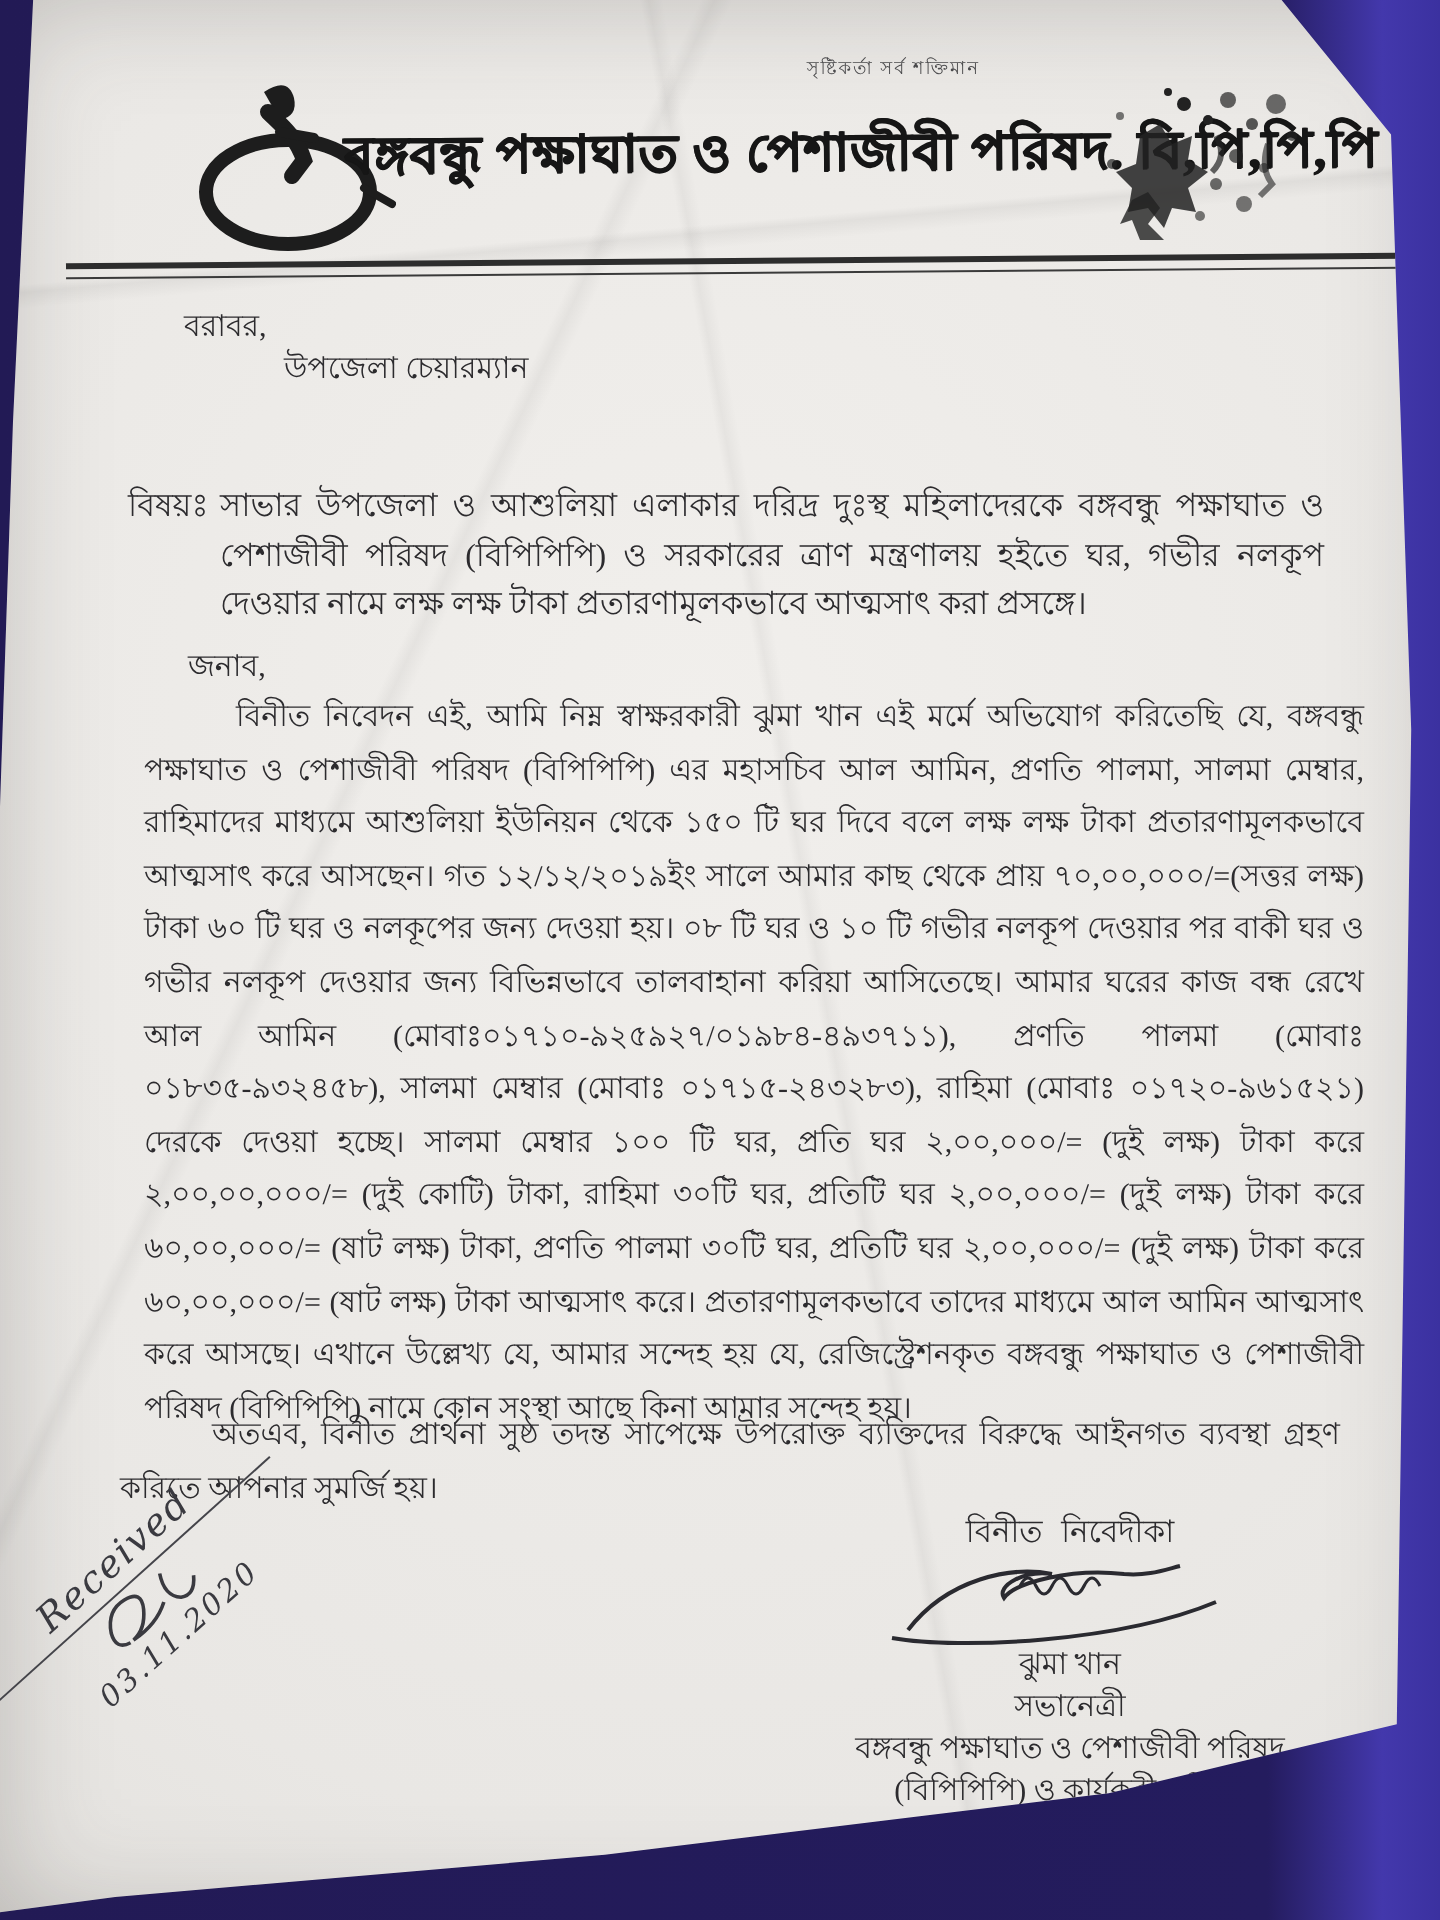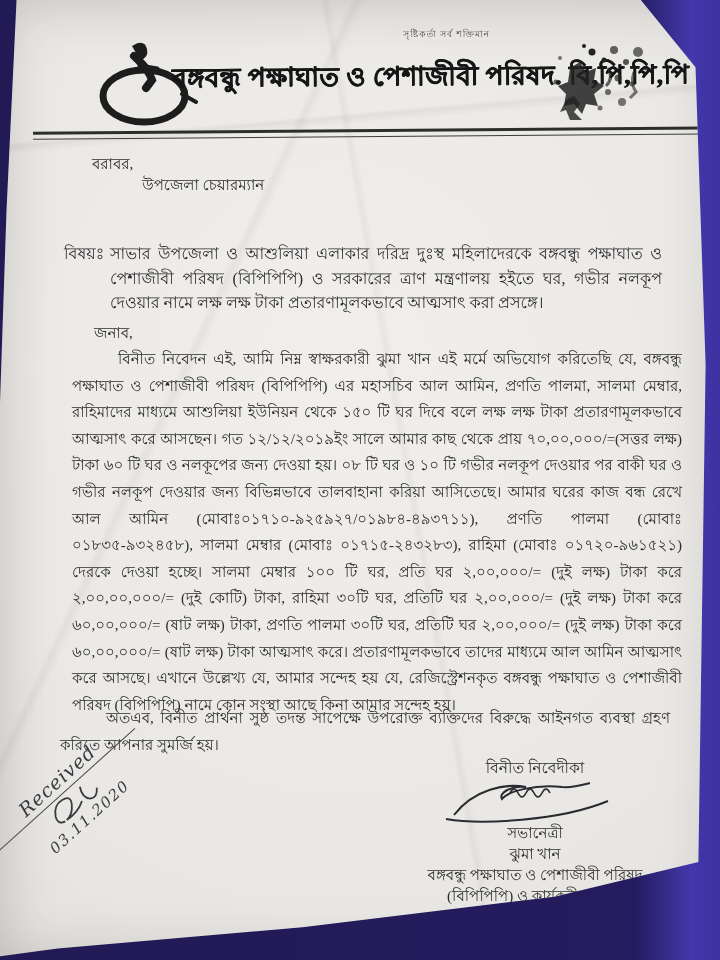--- a/index.html
+++ b/index.html
@@ -31,21 +31,21 @@
   .rule{top:129px;left:33px;width:670px;height:4px;border-top:3px solid #2d2d2d;border-bottom:1.5px solid #3a3a3a;transform:rotate(-0.45deg);}
   .recipient{top:154px;left:92px;font-size:15px;line-height:20.5px;}
   .recipient .indent{margin-left:50px;font-family:Liberation Serif, serif;}
   .subject{top:242px;left:64px;width:598px;display:flex;gap:0;font-size:16px;line-height:24.5px;}
   .subject-label{flex:0 0 46px;}
   .subject-text{flex:1;text-align:justify;}
   .greeting{top:321px;left:62px;font-size:15px;margin-left:32px;}
   .para1{top:346px;left:60px;width:610px;font-size:15px;line-height:26.6px;text-align:justify;text-indent:46px;margin-left:12px;}
   .para2{top:705px;left:60px;width:610px;font-size:15px;line-height:26.6px;text-align:justify;text-indent:46px;}
   .sig-block{top:757px;left:370px;width:330px;text-align:center;font-size:15px;line-height:21px;}
-  .sig-heading{font-size:15.5px;}
+  .sig-heading{font-size:15.5px;font-family:Liberation Mono, monospace;}
   .sig-squiggle{height:44px;margin:1px 0 0 0;}
   .received{top:748px;left:18px;width:190px;height:190px;transform:rotate(-42deg);transform-origin:50% 50%;
     color:#3a3a40;text-align:center;}
   .received .rec-word{font-family:"DejaVu Serif",serif;font-style:italic;font-size:19px;letter-spacing:1px;}
   .received .rec-line{width:185px;border-top:1.8px solid #44444a;margin:2px auto 0 auto;}
   .received .rec-date{font-family:"DejaVu Serif",serif;font-style:italic;font-size:15px;letter-spacing:1.5px;margin-top:-4px;}
   svg{display:block;}
 </style>
 </head>
 <body>
@@ -111,22 +111,22 @@
 
   <div class="abs sig-block">
     <div class="sig-heading">বিনীত নিবেদীকা</div>
     <div class="sig-squiggle">
       <svg width="190" height="44" viewBox="0 0 190 44" style="margin:0 auto;">
         <path d="M14 36 C34 10 66 4 86 8 C72 6 58 14 62 20 C68 12 96 5 122 8 C134 9 142 6 150 4" fill="none" stroke="#2a2a30" stroke-width="2"></path>
         <path d="M70 14 q4 -8 8 0 q4 8 8 0 q4 -8 8 0 q4 8 8 0 q4 -8 8 0" fill="none" stroke="#2a2a30" stroke-width="1.6"></path>
         <path d="M6 40 C40 46 120 42 168 22" fill="none" stroke="#2a2a30" stroke-width="2"></path>
       </svg>
     </div>
+    <div>ঝুমা খান</div>
     <div>সভানেত্রী</div>
-    <div>ঝুমা খান</div>
     <div>বঙ্গবন্ধু পক্ষাঘাত ও পেশাজীবী পরিষদ</div>
     <div>(বিপিপিপি) ও কার্যকরী কমিটি।</div>
     <div>মোবাঃ ০১৭৩০১৯০০০৭</div>
   </div>
 
   <div class="abs received">
     <div class="rec-word">Received</div>
     <div class="rec-line"></div>
     <div>
       <svg width="70" height="30" viewBox="0 0 70 30" style="margin:0 auto;">

